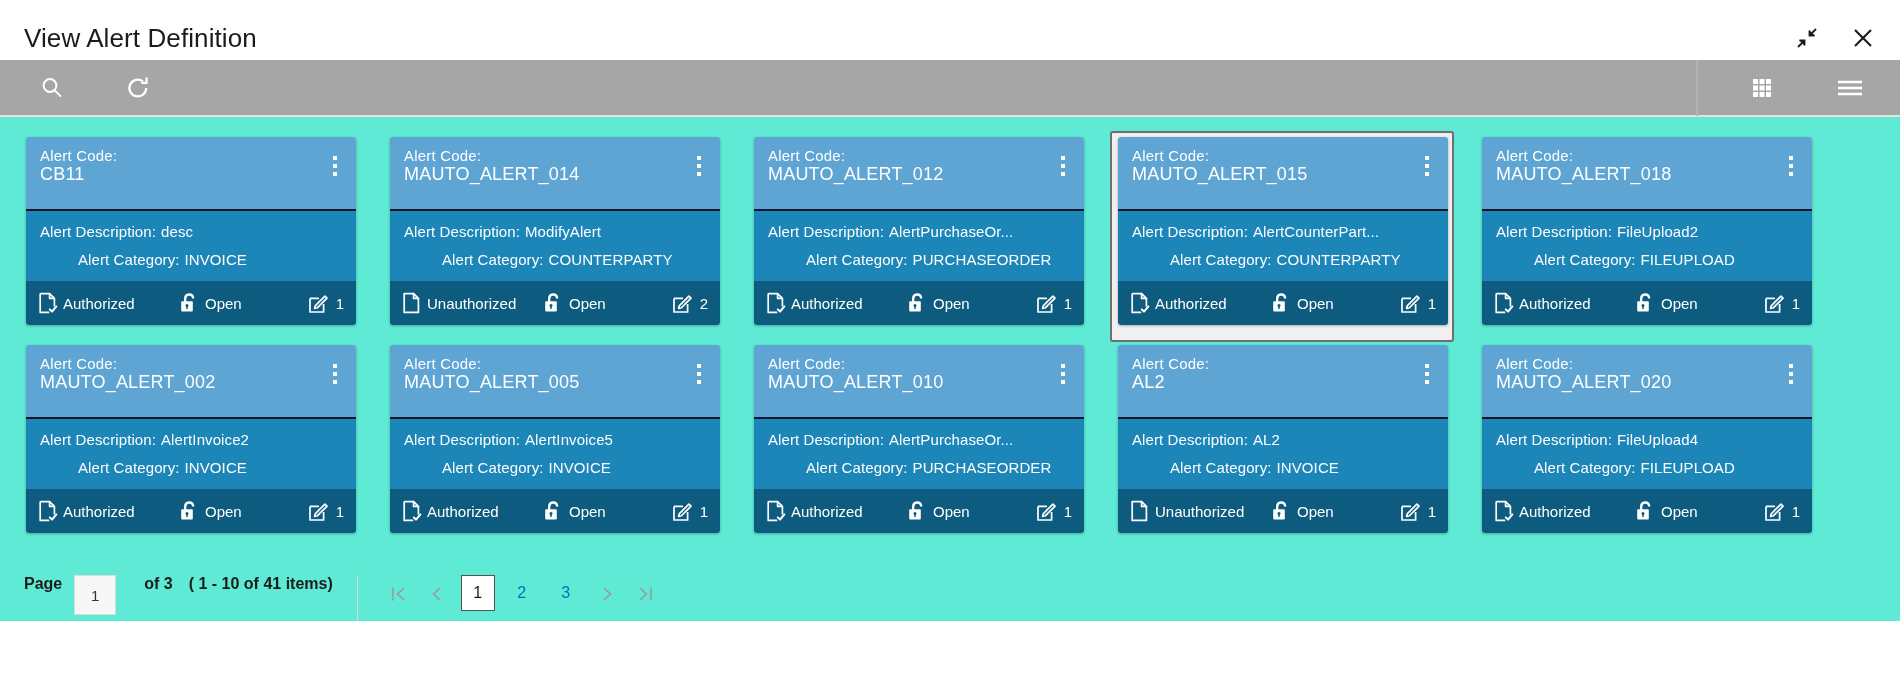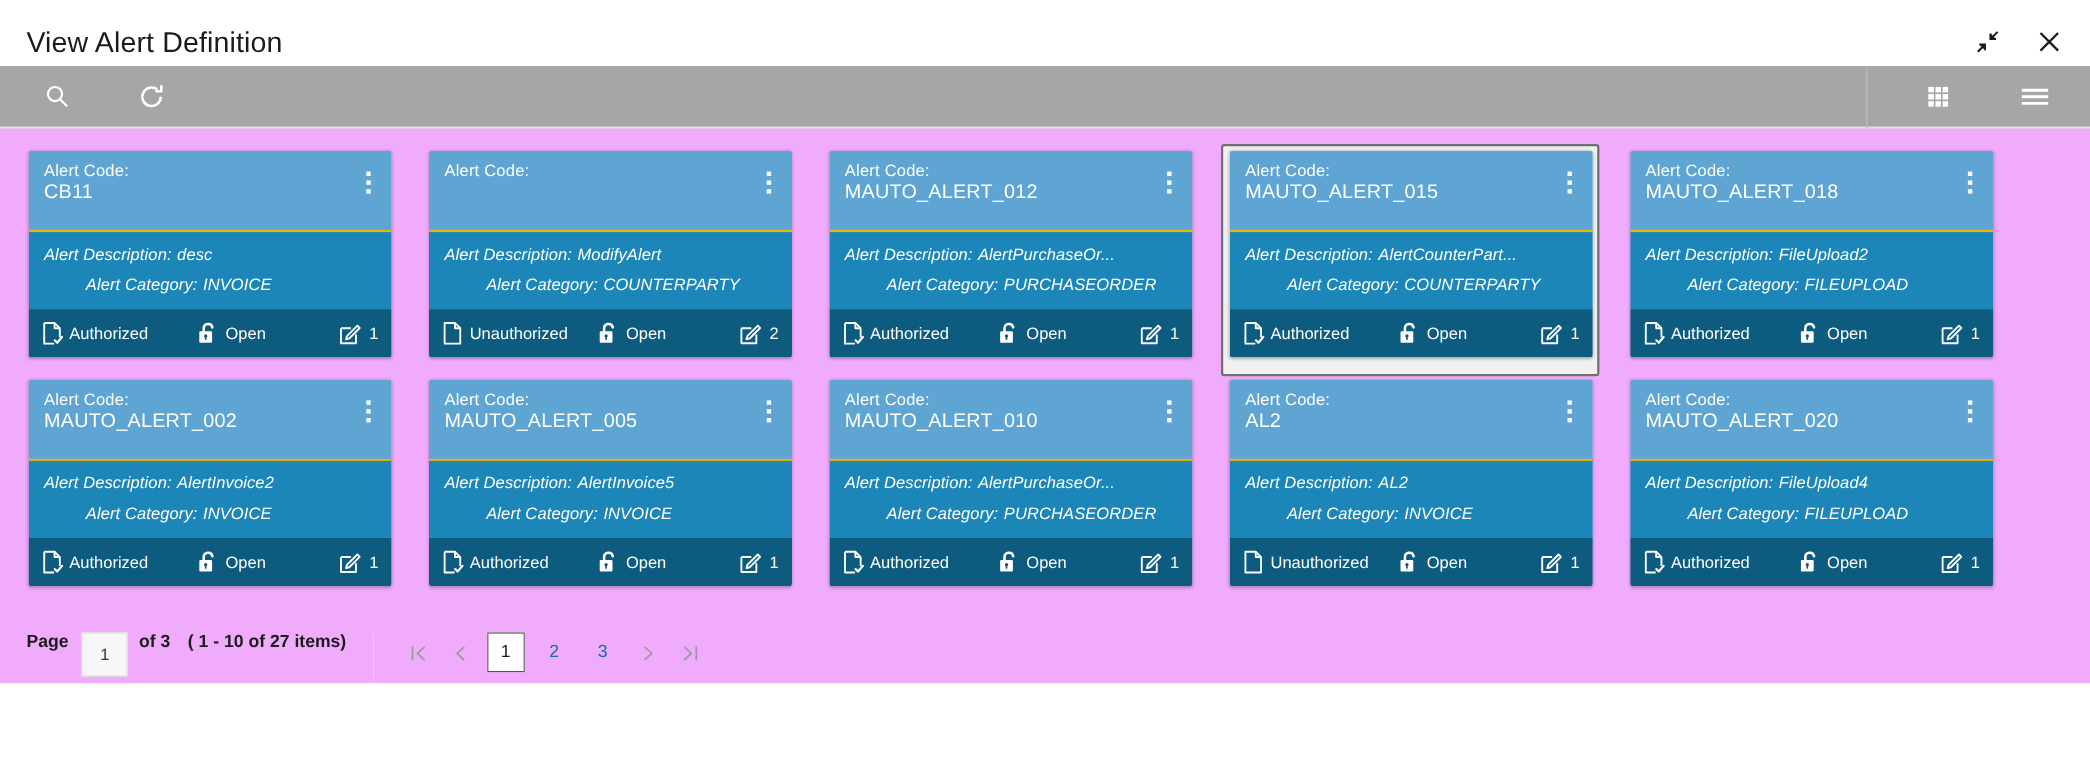--- a/index.html
+++ b/index.html
@@ -63,21 +63,21 @@
     height: 100%;
   }
   .toolbar-sep {
     width: 2px; height: 57px;
     background: #b3b3b3;
   }
 
   
   .content {
     padding: 14px 16px 0 16px;
-    background: #f0abfc;
+    background: #5eead4;
   }
   .card-row {
     display: flex;
     gap: 0;
     margin-bottom: 8px;
   }
   .card-slot {
     width: 364px;
     padding: 6px 10px;
     position: relative;
@@ -126,23 +126,22 @@
     gap: 4px;
     cursor: pointer;
   }
   .kebab i {
     display: block;
     width: 4px; height: 4px;
     background: #ffffff;
   }
   .card-body {
     background: #1c86b9;
-    border-top: 2px solid #eab308;
+    border-top: 2px solid #0f172a;
     padding: 12px 14px 13px 14px;
-    font-style: italic;
   }
   .card-line {
     font-size: 15px;
     color: #ffffff;
     margin-bottom: 11px;
     white-space: nowrap;
     letter-spacing: 0.1px;
   }
   .card-line:last-child { margin-bottom: 0; margin-left: 38px; }
   .card-line .lbl { opacity: 1; }
@@ -180,21 +179,21 @@
   .pager-label { font-weight: 700; margin-right: 12px; font-size: 16px; }
   .pager-input {
     width: 42px; height: 40px;
     border: 1px solid #dcdcdc;
     background: #f7f7f7;
     text-align: center;
     font-size: 15px;
     color: #333;
     font-family: "Liberation Sans", sans-serif;
   }
-  .pager-of { margin-left: 10px; font-weight: 700; font-size: 16px; }
+  .pager-of { margin-left: 28px; font-weight: 700; font-size: 16px; }
   .pager-range { margin-left: 16px; font-weight: 700; font-size: 16px; }
   .pager-divider {
     width: 1px; height: 46px;
     background: #d8d8d8;
     margin: 0 22px 0 24px;
   }
   .pg-btn {
     width: 38px; height: 38px;
     display: flex; align-items: center; justify-content: center;
     color: #9b9b9b;
@@ -327,20 +326,21 @@
               </span>
               <span>1</span>
             </div>
           </div>
         </div>
       </div>
       <div class="card-slot">
         <div class="card">
           <div class="card-head">
             <div class="card-head-label">Alert Code:</div>
+            <div class="card-head-value">MAUTO_ALERT_014</div>
             <div class="kebab">
               <i></i>
               <i></i>
               <i></i>
             </div>
           </div>
           <div class="card-body">
             <div class="card-line"><span class="lbl">Alert Description:</span><span class="val">ModifyAlert</span></div>
             <div class="card-line"><span class="lbl">Alert Category:</span><span class="val">COUNTERPARTY</span></div>
           </div>
@@ -785,21 +785,21 @@
             </div>
           </div>
         </div>
       </div>
     </div>
 
   <div class="pager">
     <span class="pager-label">Page</span>
     <input class="pager-input" value="1" style="">
     <span class="pager-of">of 3</span>
-    <span class="pager-range">( 1 - 10 of 27 items)</span>
+    <span class="pager-range">( 1 - 10 of 41 items)</span>
     <div class="pager-divider"></div>
     <div class="pg-btn">
       <svg width="18" height="18" viewBox="0 0 18 18" fill="none" stroke="currentColor" stroke-width="1.6">
         <path d="M3 2.5 V15.5"></path>
           <path d="M14 3 L7.5 9 L14 15"></path>
       </svg>
     </div>
     <div class="pg-btn">
       <svg width="18" height="18" viewBox="0 0 18 18" fill="none" stroke="currentColor" stroke-width="1.6">
         <path d="M12 3 L5.5 9 L12 15"></path>

